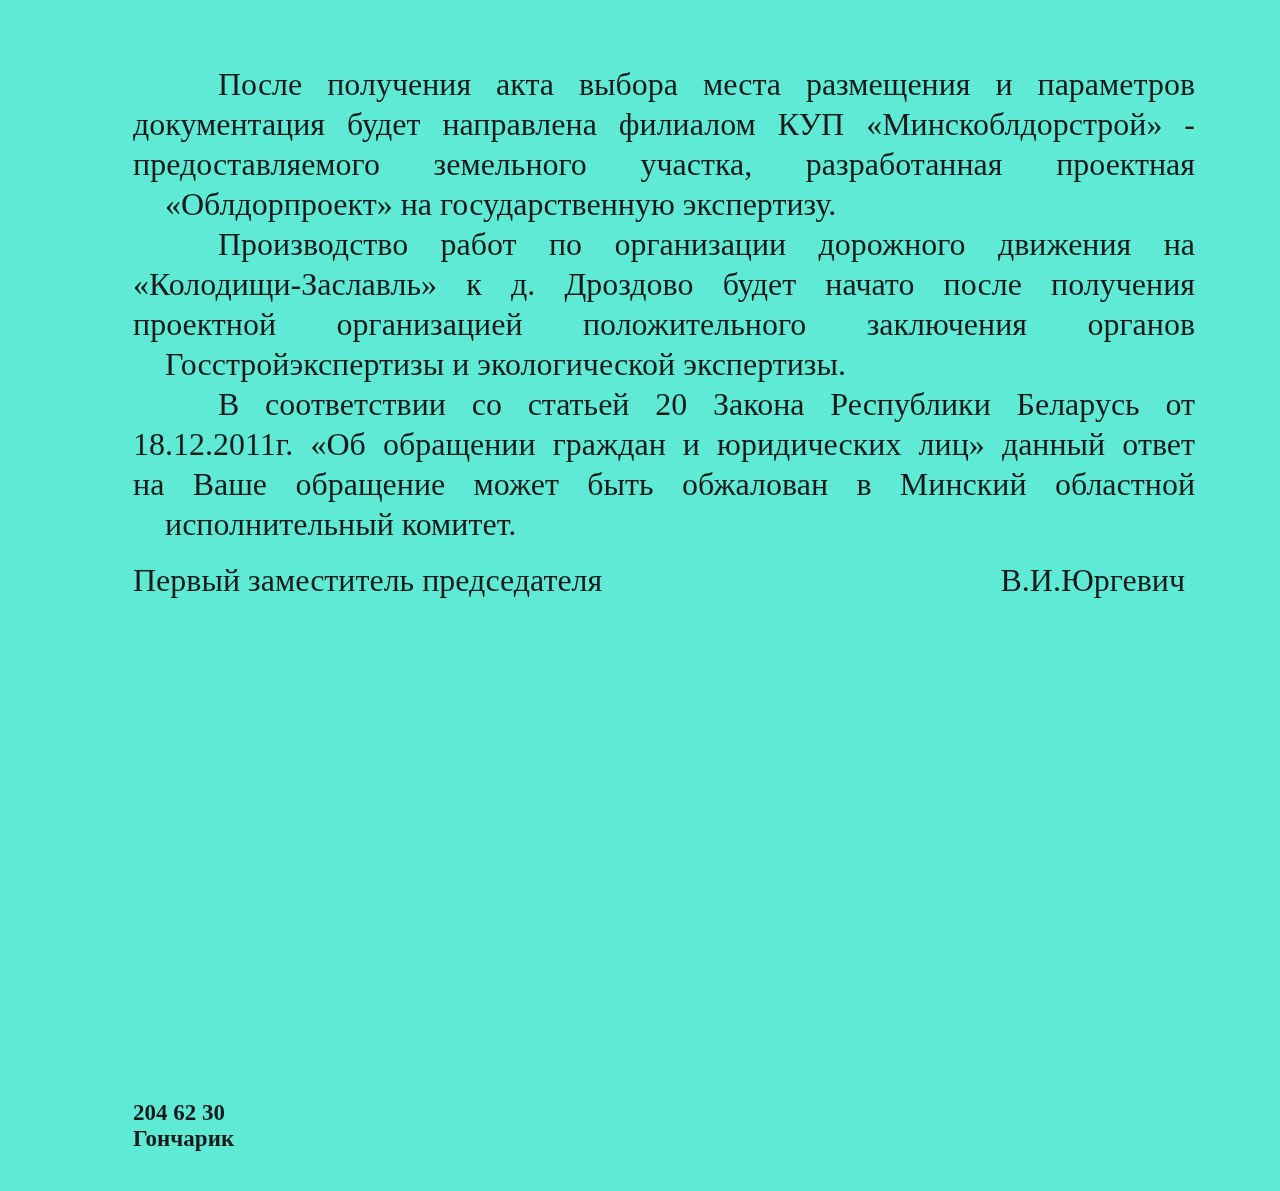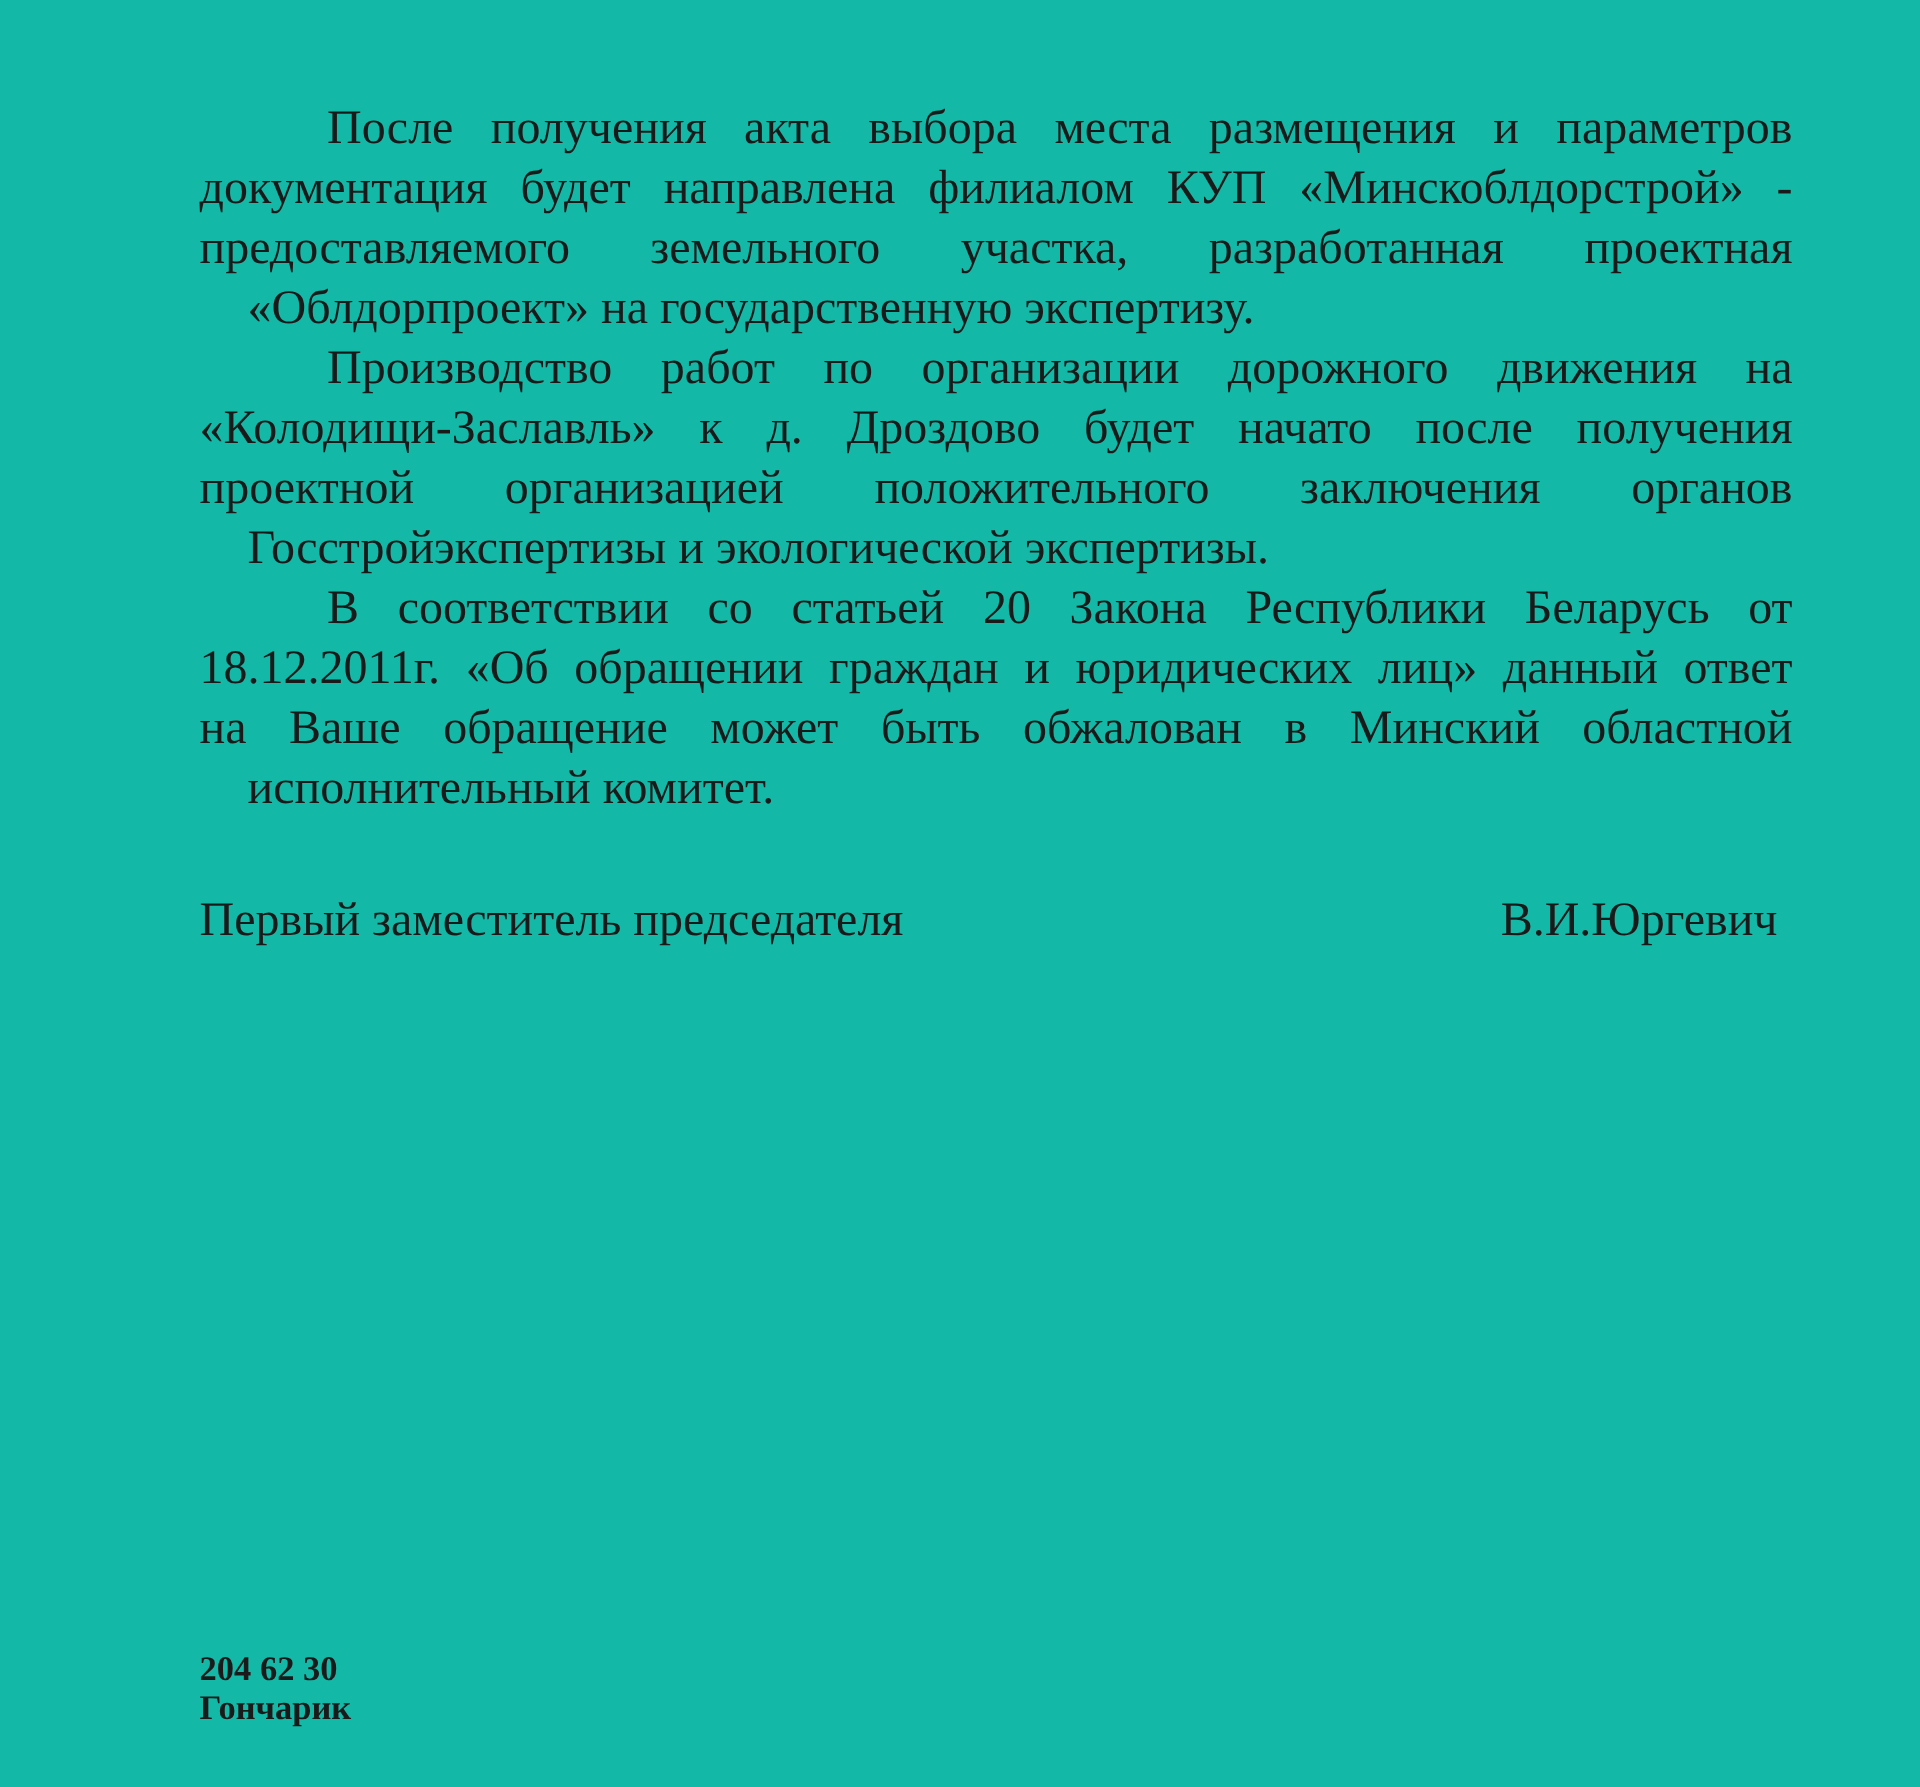--- a/index.html
+++ b/index.html
@@ -4,21 +4,21 @@
 <style>
   html, body {
     margin: 0;
     padding: 0;
     background: #ffffff;
   }
   .page {
     position: relative;
     width: 1280px;
     height: 1191px;
-    background: #14b8a6;
+    background: #5eead4;
     overflow: hidden;
     font-family: "Liberation Serif", "DejaVu Serif", serif;
     color: #1a1a1a;
   }
   .content {
     position: absolute;
     left: 133px;
     top: 64px;
     width: 1062px;
     font-size: 32px;
@@ -47,21 +47,21 @@
     text-underline-offset: 9px;
   }
   .solid-underline {
     text-decoration-line: underline;
     text-decoration-style: solid;
     text-decoration-color: #1a1a1a;
     text-decoration-thickness: 2px;
     text-underline-offset: 4px;
   }
   .signature-row {
-    margin-top: 48px;
+    margin-top: 16px;
     display: flex;
     justify-content: space-between;
     align-items: baseline;
     font-family: Liberation Serif, serif;
   }
   .signature-name {
     padding-right: 10px;
   }
   .footer {
     position: absolute;

